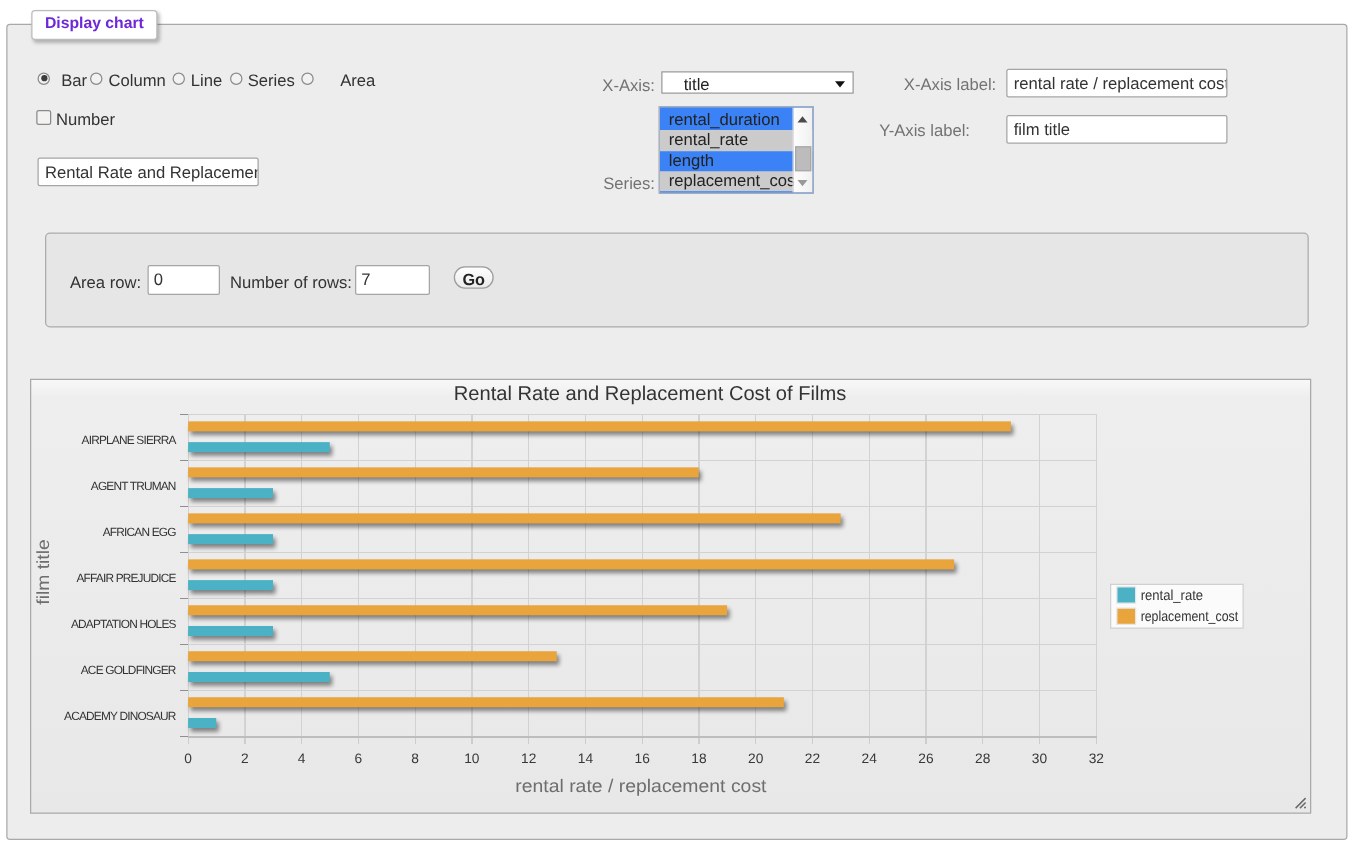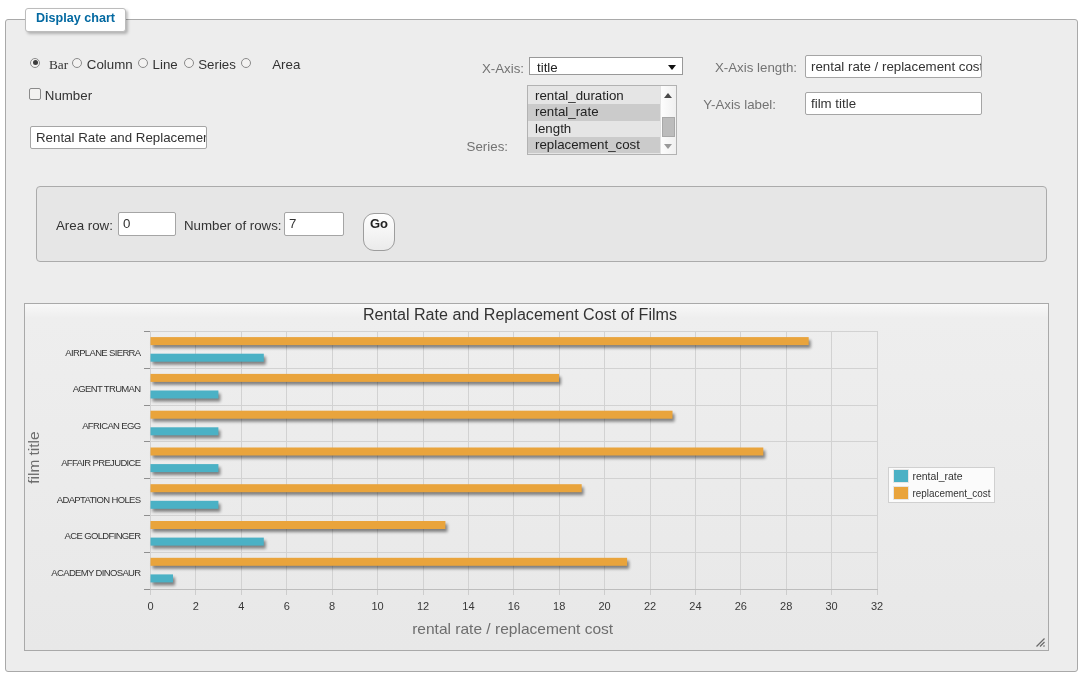--- a/index.html
+++ b/index.html
@@ -2,97 +2,97 @@
 <html><head>
 <meta charset="utf-8">
 <style>
 * { margin:0; padding:0; box-sizing:border-box; }
 html,body { width:1081px; height:681px; background:#fff; font-family:"Liberation Sans",sans-serif; }
 #fieldset { position:absolute; left:5px; top:19px; width:1073px; height:653px;
   background:#ededed; border:1px solid #a9a9a9; border-radius:3px; }
 #legendbox { position:absolute; left:25px; top:8px; width:101px; height:24px;
   background:#fff; border:1px solid #bcbcbc; border-radius:3px;
   box-shadow:2px 2px 3px rgba(0,0,0,0.25);
-  font-size:12.6px; font-weight:bold; color:#0369a1; text-align:center; line-height:19px; }
+  font-size:12.6px; font-weight:bold; color:#6d28d9; text-align:center; line-height:19px; }
 .lbl { position:absolute; font-size:13.3px; color:#333; white-space:nowrap; }
 .rlbl { position:absolute; font-size:13.3px; color:#737373; white-space:nowrap; text-align:right; }
 .radio { position:absolute; width:10px; height:10px; border-radius:50%;
   border:1px solid #8a8a8a; background:#f3f2f1; }
 .radio.sel::after { content:""; position:absolute; left:1.5px; top:1.5px; width:5px; height:5px;
   border-radius:50%; background:#3c3c3c; }
 #cb { position:absolute; left:29px; top:88px; width:12px; height:12px;
   border:1px solid #8a8a8a; border-radius:2px; background:#f3f2f1; }
 .tinput { position:absolute; background:#fff; border:1px solid #a5a5a5; border-radius:2px;
   overflow:hidden; white-space:nowrap; color:#333; font-size:13.3px; line-height:21px; padding-left:5px;
   width:177px; height:23px; }
 #selbox { position:absolute; left:529px; top:57px; width:154px; height:18px;
-  background:#fff; border:1px solid #999; font-size:13.3px; color:#222; line-height:20px; padding-left:7px; }
+  background:#fff; border:1px solid #999; font-size:13.3px; color:#222; line-height:20px; padding-left:17px; }
 #selarrow { position:absolute; left:667.5px; top:65px; width:0; height:0;
   border-left:4.5px solid transparent; border-right:4.5px solid transparent; border-top:5.5px solid #111; }
-#listbox { position:absolute; left:527px; top:85px; width:150px; height:70px;
-  background:#e5e5e5; border:1px solid #b2b2b2; overflow:hidden; padding-top:2px; }
+#listbox { position:absolute; left:527px; top:85px; width:124px; height:70px;
+  background:#3b82f6; border:1px solid #b2b2b2; overflow:hidden; padding-top:2px; }
 .litem { height:16.3px; font-size:13.3px; color:#222; padding-left:7px; line-height:16px; white-space:nowrap; }
 .litem.sel { background:#cbcbcb; }
 #sbar { position:absolute; right:0; top:0; width:16px; height:68px;
   background:linear-gradient(90deg,#fdfdfd,#f0f0f0); border-left:1px solid #e2e2e2; }
 #sthumb { position:absolute; left:1px; top:31px; width:13px; height:20px; background:#bcbcbc; border:1px solid #a8a8a8; }
 .uparrow { position:absolute; left:3px; top:7px; width:0; height:0;
   border-left:4.5px solid transparent; border-right:4.5px solid transparent; border-bottom:5px solid #4a4a4a; }
 .dnarrow { position:absolute; left:3px; bottom:5px; width:0; height:0;
   border-left:4.5px solid transparent; border-right:4.5px solid transparent; border-top:5px solid #999; }
 #panel { position:absolute; left:36px; top:186px; width:1011px; height:76px;
   background:#e6e6e6; border:1px solid #ababab; border-radius:4px; }
 .ninput { position:absolute; background:#fff; border:1px solid #a5a5a5; border-radius:2px;
   font-size:13.3px; color:#333; padding-left:4px; }
-#gobtn { position:absolute; left:363px; top:213px; width:32px; height:38px;
+#gobtn { position:absolute; left:363px; top:213px; width:32px; height:18px;
   background:linear-gradient(180deg,#fefefe,#ebebeb); border:1px solid #9d9d9d; border-radius:11px;
   font-size:13px; font-weight:bold; color:#222; text-align:center; line-height:20px; }
 #chart { position:absolute; left:24px; top:303px; width:1025px; height:348px;
   background:linear-gradient(180deg,#f8f8f8 0px,#eeeeee 14px,#e8e8e8 100%);
   border:1px solid #a9a9a9; }
 </style>
 </head>
 <body>
 <div id="fieldset"></div>
 <div id="legendbox">Display chart</div>
 
 <div class="radio sel" style="left:30px; top:57.5px;"></div>
-<span class="lbl" style="left:49px; top:57px;font-family:Liberation Serif, serif;">Bar</span>
+<span class="lbl" style="left:49px; top:57px;">Bar</span>
 <div class="radio" style="left:71.5px; top:57.5px;"></div>
 <span class="lbl" style="left:86.8px; top:57px;">Column</span>
 <div class="radio" style="left:138.3px; top:57.5px;"></div>
 <span class="lbl" style="left:152.6px; top:57px;">Line</span>
 <div class="radio" style="left:184px; top:57.5px;"></div>
 <span class="lbl" style="left:198.2px; top:57px;">Series</span>
 <div class="radio" style="left:241.2px; top:57.5px;"></div>
 <span class="lbl" style="left:255.2px; top:57px;margin-left:17px;">Area</span>
 
 <div id="cb"></div>
 <span class="lbl" style="left:44.8px; top:87.5px;">Number</span>
 
 <div class="tinput" style="left:30px; top:126px;">Rental Rate and Replacement Cost of Films</div>
 
 <span class="rlbl" style="left:424px; top:61px; width:100px;">X-Axis:</span>
 <div id="selbox">title</div>
 <div id="selarrow"></div>
 
-<span class="rlbl" style="left:408px; top:138.5px; width:100px;">Series:</span>
+<span class="rlbl" style="left:424px; top:138.5px; width:100px;">Series:</span>
 <div id="listbox">
   <div class="litem">rental_duration</div>
   <div class="litem sel">rental_rate</div>
   <div class="litem">length</div>
   <div class="litem sel">replacement_cost</div>
   <div id="sbar">
       <div class="uparrow"></div>
       <div id="sthumb"></div>
       <div class="dnarrow"></div>
     </div>
 </div>
 
-<span class="rlbl" style="left:697px; top:59.5px; width:100px;">X-Axis length:</span>
+<span class="rlbl" style="left:697px; top:59.5px; width:100px;">X-Axis label:</span>
 <div class="tinput" style="left:805px; top:55px;">rental rate / replacement cost</div>
 <span class="rlbl" style="left:676px; top:96.5px; width:100px;">Y-Axis label:</span>
 <div class="tinput" style="left:805px; top:92px;">film title</div>
 
 <div id="panel"></div>
 <span class="lbl" style="left:56px; top:218px;">Area row:</span>
 <div class="ninput" style="left:118px; top:212px; width:58px; height:24px; line-height:22px;">0</div>
 <span class="lbl" style="left:184px; top:218px;">Number of rows:</span>
 <div class="ninput" style="left:284px; top:212px; width:60px; height:24px; line-height:22px;">7</div>
 <div id="gobtn">Go</div>

